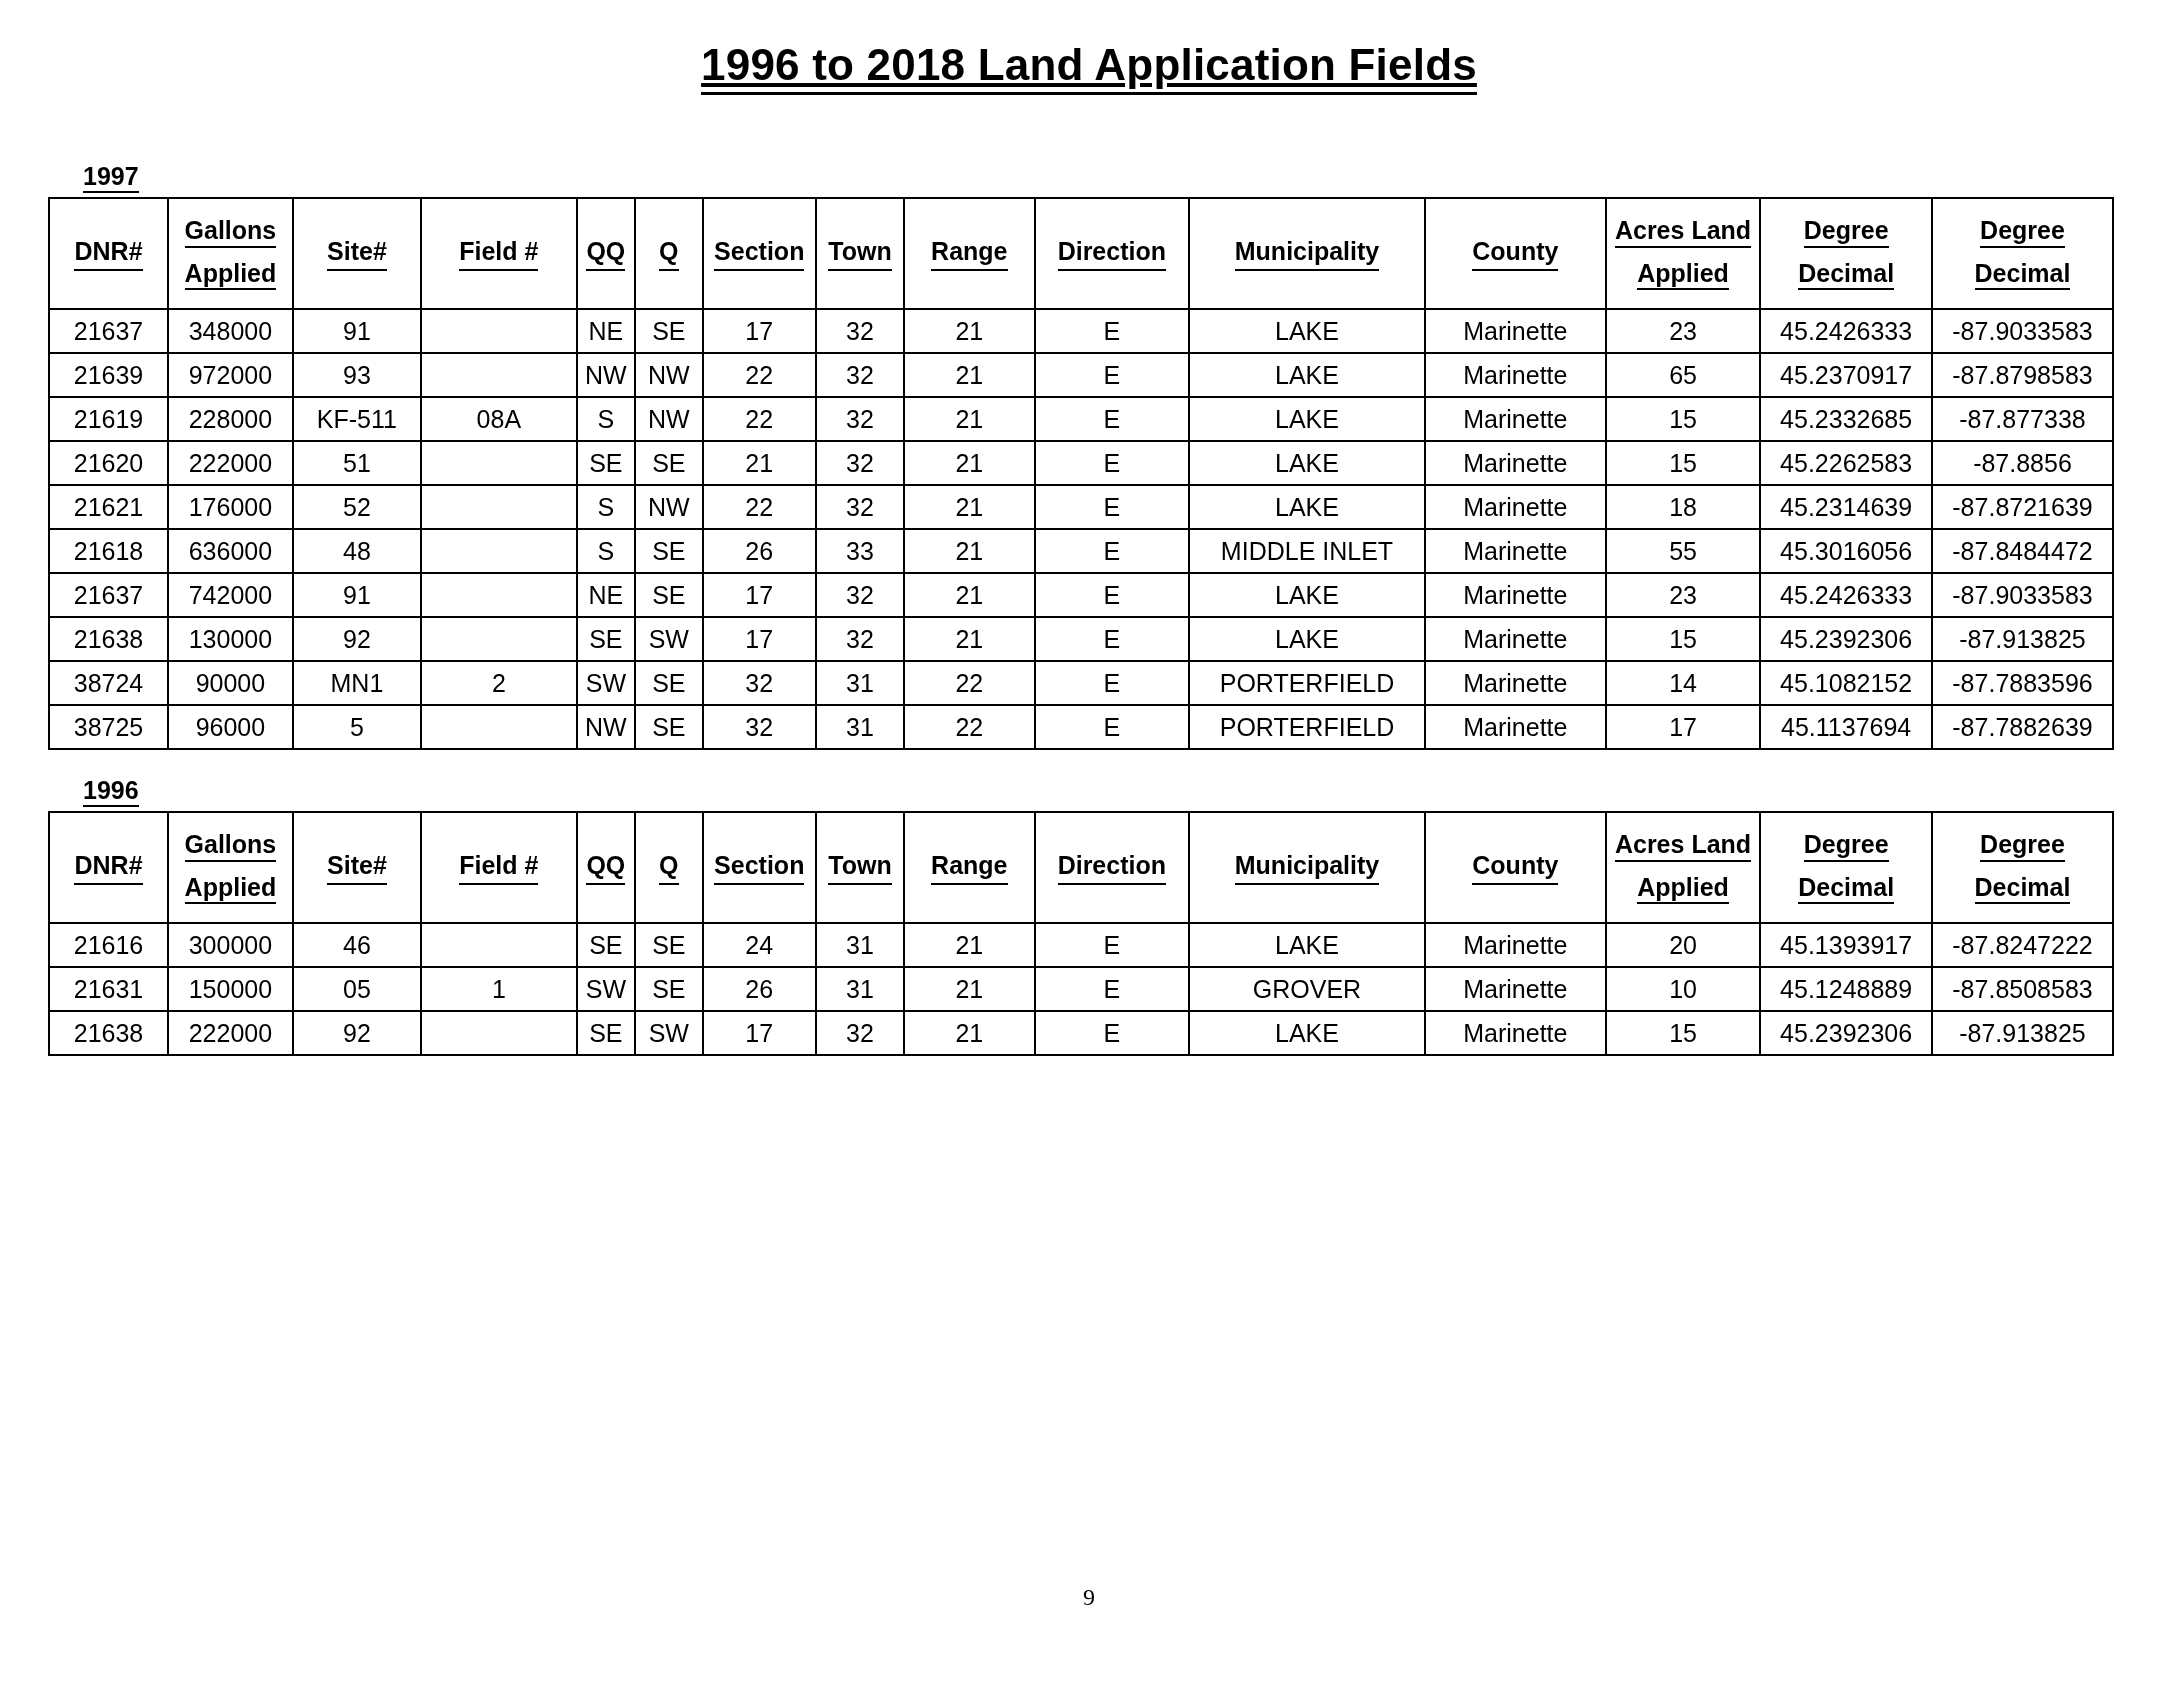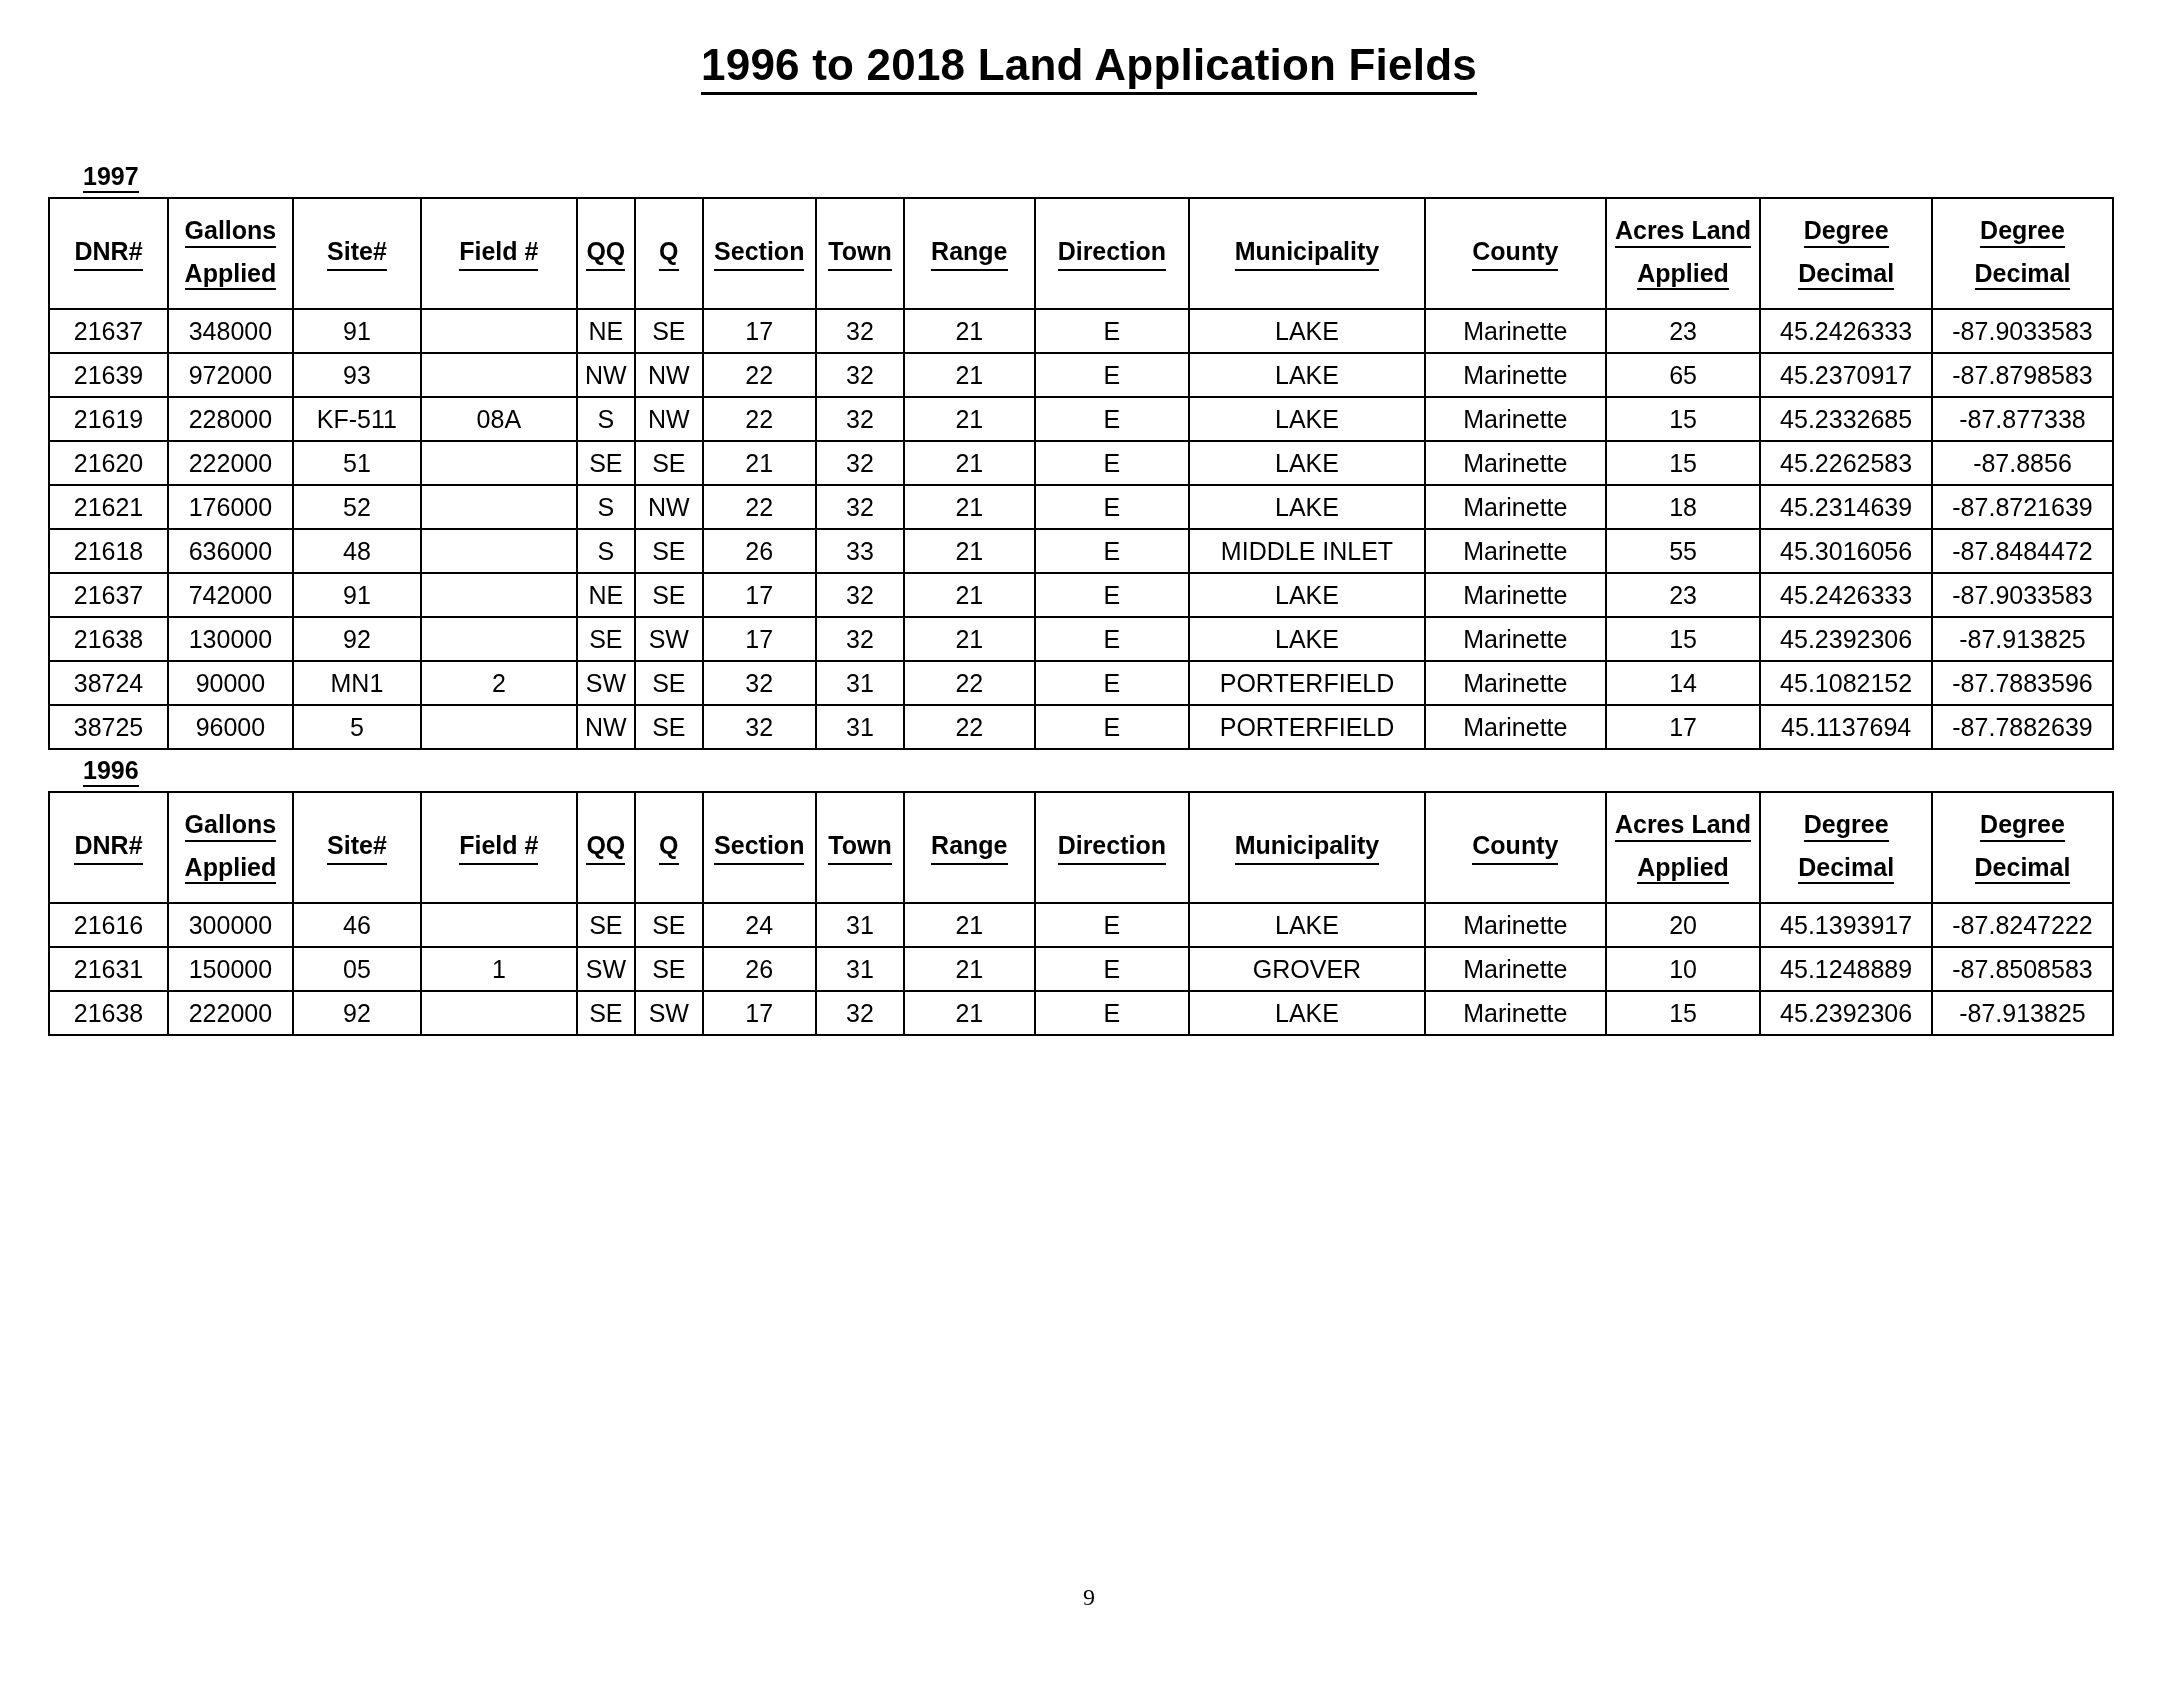--- a/index.html
+++ b/index.html
@@ -14,20 +14,21 @@
     color: #000000;
     position: relative;
     overflow: hidden;
   }
 
   .page {
     position: relative;
     width: 2178px;
     height: 1683px;
     box-sizing: border-box;
+    text-decoration: underline;
   }
 
   .doc-title {
     text-align: center;
     font-size: 44px;
     font-weight: bold;
     letter-spacing: 0.2px;
     padding-top: 40px;
     padding-bottom: 0;
   }
@@ -35,21 +36,21 @@
     border-bottom: 3px solid #000;
     padding-bottom: 3px;
   }
 
   .section {
     position: absolute;
     left: 48px;
     width: 2067px;
   }
   .section-1997 { top: 162px; }
-  .section-1996 { top: 756px; }
+  .section-1996 { top: 776px; }
 
   .year-label {
     font-size: 25px;
     font-weight: bold;
     margin-left: 35px;
     margin-bottom: 6px;
     display: inline-block;
   }
   .year-label span {
     border-bottom: 2.5px solid #000;

